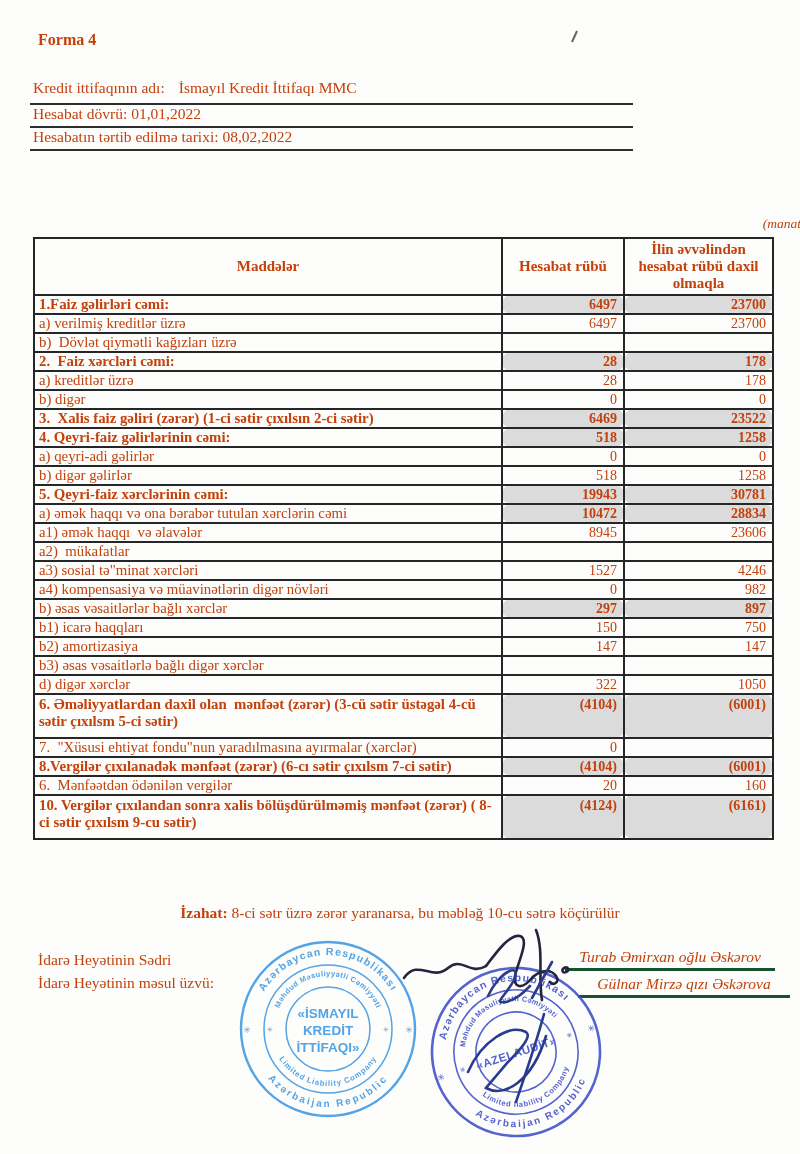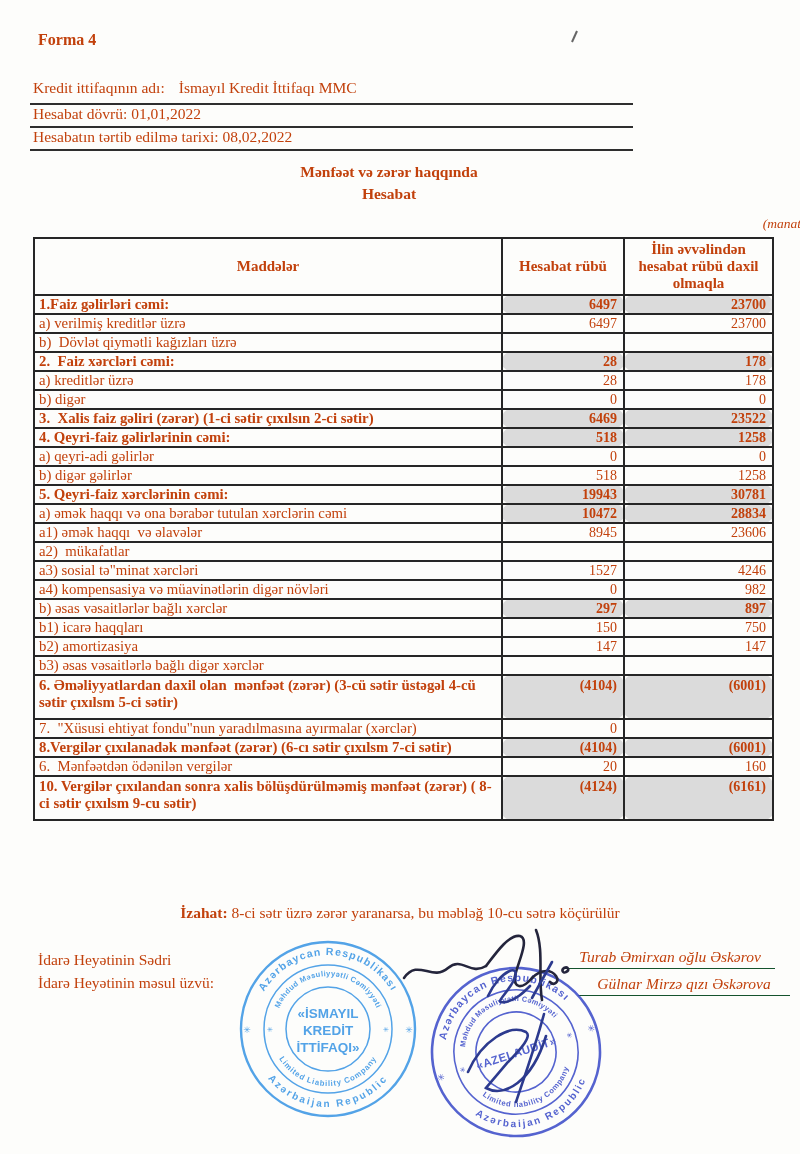--- a/index.html
+++ b/index.html
@@ -27,21 +27,21 @@
   tr.d td{vertical-align:top;padding-top:1px;}
   td.c1{padding:0 4px;font-size:14.8px;text-align:left;white-space:pre-wrap;line-height:17px;}
   td.c2,td.c3{padding:0 6px;font-size:14px;text-align:right;line-height:17px;border-radius:9px;}
   .lb{font-weight:bold;font-size:15.2px;}
   .vb{font-weight:bold;font-size:15.2px;}
   .sh{background:#dbdbdb;}
 
   #note{left:0;top:904px;width:800px;text-align:center;font-size:15.5px;}
   #role1{left:38px;top:951px;font-size:15.5px;}
   #role2{left:38px;top:974px;font-size:15.5px;}
-  .nameline{position:absolute;border-bottom:1px solid #14532d;text-align:center;
+  .nameline{position:absolute;border-bottom:3px solid #14532d;text-align:center;
             font-style:italic;font-size:15.5px;padding-bottom:2px;}
   #name1{left:565px;top:948px;width:210px;}
   #name2{left:578px;top:975px;width:212px;}
 
   svg{position:absolute;}
   #stamp-left{left:237px;top:938px;opacity:.88;}
   #stamp-right{left:428px;top:964px;opacity:.9;}
   .ring{fill:none;}
   .st-big{font-family:"Liberation Sans","DejaVu Sans",sans-serif;font-weight:bold;}
   #sig1{left:398px;top:916px;} #sig2{left:448px;top:952px;}
@@ -66,24 +66,20 @@
   <div class="rule" id="rule1"></div>
   <div class="abs" id="period-line">
     <span>Hesabat dövrü:</span>&nbsp;<span>01,01,2022</span>
   </div>
   <div class="rule" id="rule2"></div>
   <div class="abs" id="prep-line">
     <span>Hesabatın tərtib edilmə tarixi:</span>&nbsp;<span>08,02,2022</span>
   </div>
   <div class="rule" id="rule3"></div>
 
-  <div class="abs" id="title">
-    <div>Mənfəət və zərər haqqında</div>
-    <div>Hesabat</div>
-  </div>
   <div class="abs" id="manat">(manatla)</div>
 
   <table>
     <colgroup>
         <col style="width:468px">
         <col style="width:122px">
         <col style="width:149px">
       </colgroup>
     <tbody>
         <tr class="hd">
@@ -183,20 +179,25 @@
         </tr>
     <tr class="s">
           <td class="c1">b2) amortizasiya</td>
           <td class="c2">147</td>
           <td class="c3">147</td>
         </tr>
     <tr class="s">
           <td class="c1">b3) əsas vəsaitlərlə bağlı digər xərclər</td>
           <td class="c2"></td>
           <td class="c3"></td>
+        </tr>
+    <tr class="s">
+          <td class="c1">d) digər xərclər</td>
+          <td class="c2">322</td>
+          <td class="c3">1050</td>
         </tr>
     <tr class="d">
           <td class="c1 lb">6. Əməliyyatlardan daxil olan  mənfəət (zərər) (3-cü sətir üstəgəl 4-cü sətir çıxılsm 5-ci sətir)</td>
           <td class="c2 vb sh">(4104)</td>
           <td class="c3 vb sh">(6001)</td>
         </tr>
     <tr class="s">
           <td class="c1">7.  "Xüsusi ehtiyat fondu"nun yaradılmasına ayırmalar (xərclər)</td>
           <td class="c2">0</td>
           <td class="c3"></td>

